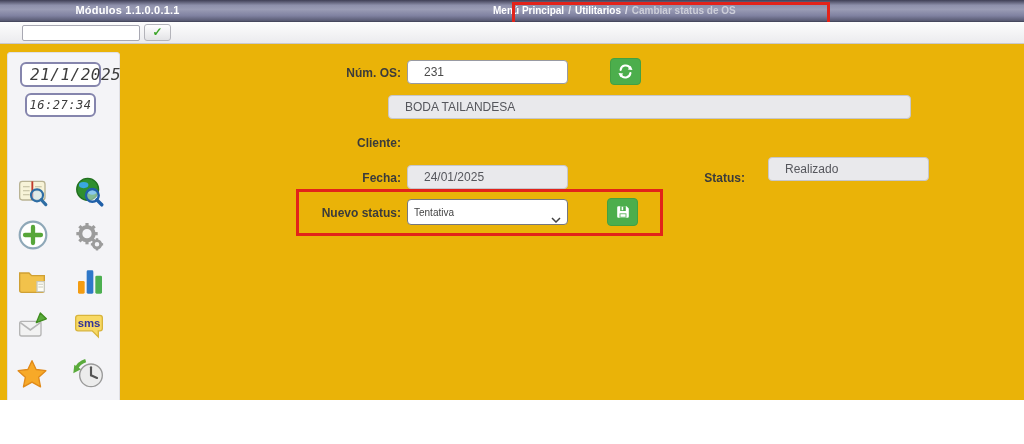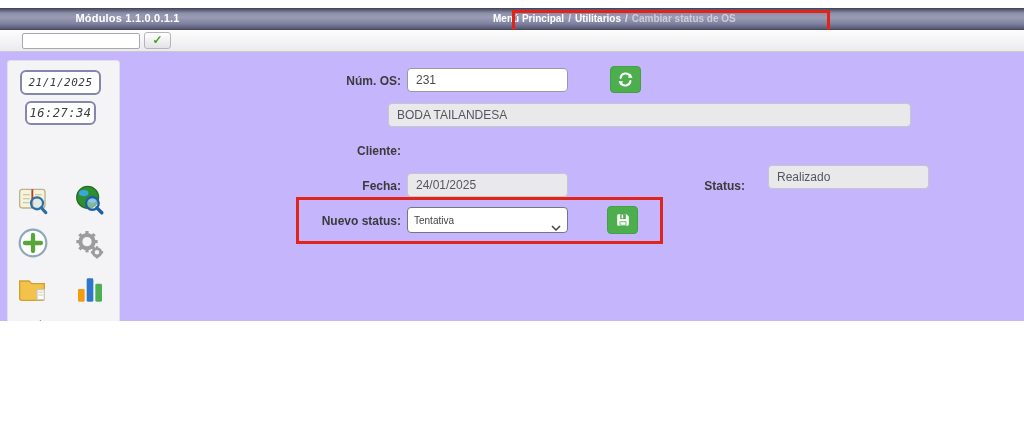--- a/index.html
+++ b/index.html
@@ -1,17 +1,17 @@
 <!DOCTYPE html>
 <html><head>
 <meta charset="utf-8">
 <style>
   * { margin:0; padding:0; box-sizing:border-box; }
   body { background:#fff; font-family:"Liberation Sans", sans-serif; }
-  .screen { position:relative; width:1024px; height:313px; background:#c4b5fd; overflow:hidden;margin-top:8px; }
+  .screen { position:relative; width:1024px; height:400px; background:#eab308; overflow:hidden; }
 
   
   .topbar{
     position:absolute; left:0; top:0; width:1024px; height:22px;
     background:linear-gradient(180deg,#3f3f55 0%,#8e90ab 25%,#9a9cb5 45%,#7f81a0 75%,#565870 100%);
     border-bottom:1px solid #46485e;
   }
   .app-title{
     position:absolute; left:0; top:4px; width:255px; text-align:center;
     color:#fff; font-size:11px; font-weight:bold; letter-spacing:.2px;
@@ -48,33 +48,33 @@
   
   .sidebar{
     position:absolute; left:7px; top:52px; width:113px; height:392px;
     background:#f4f4f7; border:1px solid #e0e0e5; border-radius:3px 3px 0 0;
   }
   .lcd{
     position:absolute; background:#fff; border:2px solid #8585ad; border-radius:6px;
     font-family:"DejaVu Sans Mono", monospace; font-style:italic;
     color:#3c3c3c; text-align:center; letter-spacing:0.5px;
   }
-  .lcd.date{ left:20px; top:62px; width:81px; height:25px; font-size:11px; line-height:21px; }
+  .lcd.date{ left:20px; top:62px; width:81px; height:25px; font-size:16px; line-height:21px;padding-left:8px; }
   .lcd.time{ left:25px; top:93px; width:71px; height:24px; font-size:12px; line-height:20px; }
   .icon-btn{ position:absolute; width:32px; height:32px; cursor:pointer; }
   .icon-btn svg{ width:100%; height:100%; display:block; }
 
   
   .fld-label{
     position:absolute; width:150px; text-align:right;
     font-size:12px; font-weight:bold; color:#3b3b3b;
   }
   .txt{
     position:absolute; height:24px; border-radius:4px;
-    font-size:12px; color:#4a4a4a; padding:0 8px;
+    font-size:12px; color:#4a4a4a; padding:0 16px;
     font-family:"Liberation Sans", sans-serif;
   }
   .txt.editable{ background:#fff; border:1px solid #989aa2; }
   .txt.readonly{ background:#e9e9ec; border:1px solid #c6c6cb; color:#55565c; }
   .select-wrap{ position:absolute; left:407px; top:199px; width:161px; height:26px; }
   .select-wrap select{
     width:100%; height:100%; border:1px solid #75777e; border-radius:4px;
     background:#fff; font-size:10px; color:#444; padding:0 20px 0 6px;
     -webkit-appearance:none; appearance:none; cursor:pointer;
     font-family:"Liberation Sans", sans-serif;

